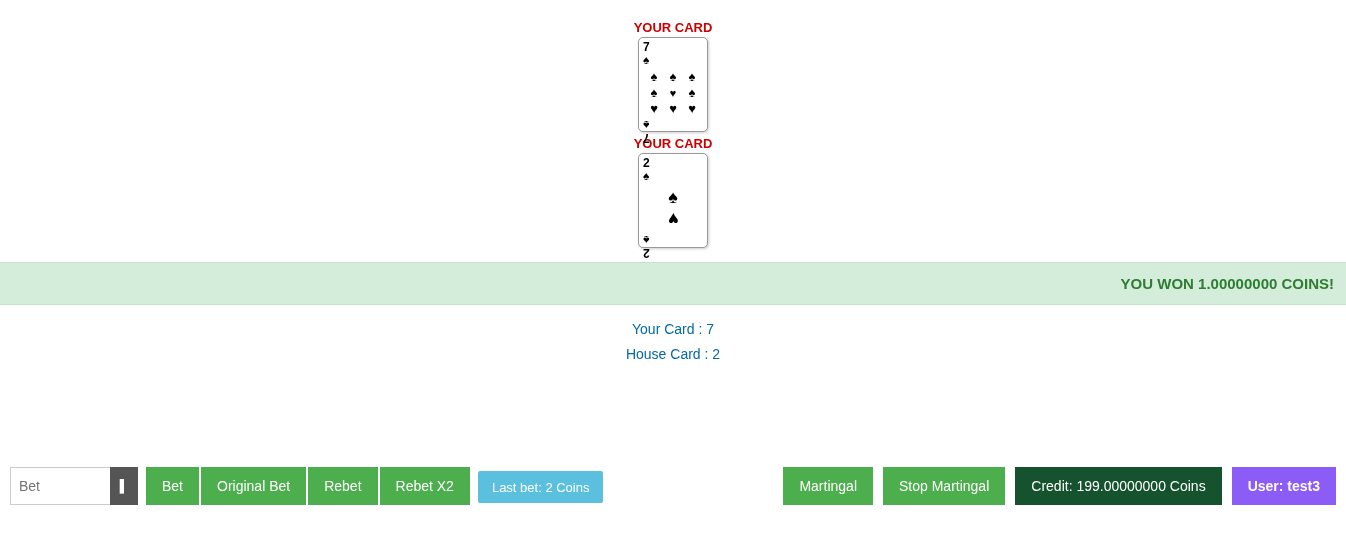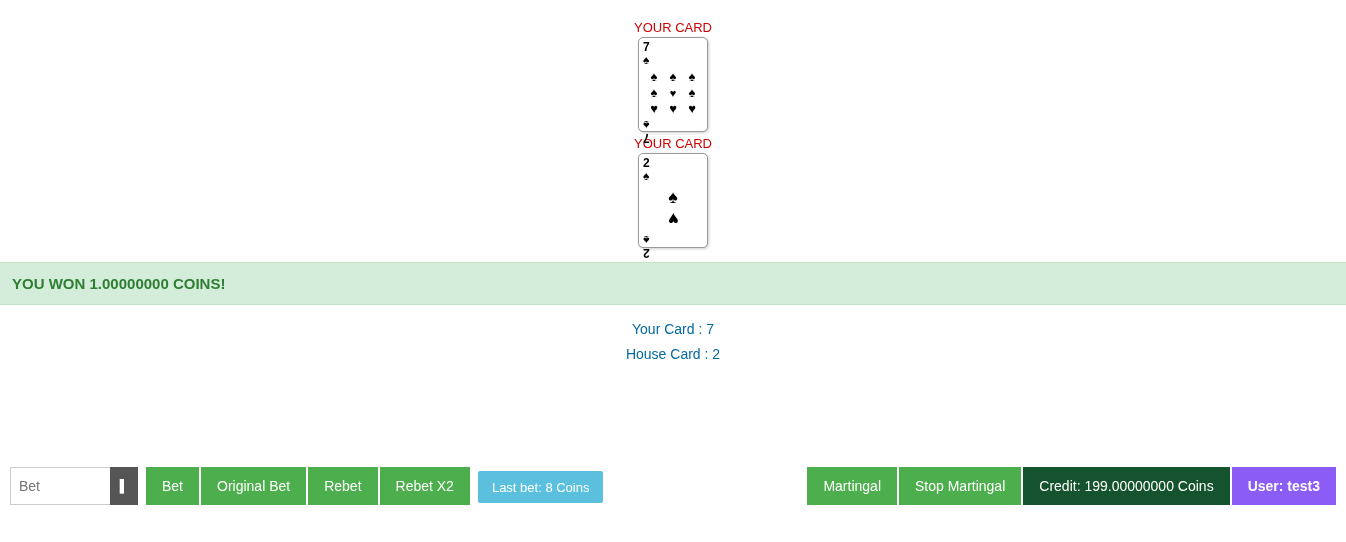--- a/index.html
+++ b/index.html
@@ -16,21 +16,21 @@
     .card-area {
       display: flex;
       flex-direction: column;
       align-items: center;
       padding-top: 20px;
       padding-bottom: 10px;
     }
 
     .card-label {
       font-size: 13px;
-      font-weight: normal;
+      font-weight: bold;
       color: #cc0000;
       text-align: center;
       margin-bottom: 2px;
     }
 
     .playing-card {
       width: 70px;
       height: 95px;
       border: 1px solid #999;
       border-radius: 5px;
@@ -83,21 +83,21 @@
       flex: 1;
       font-size: 15px;
       padding: 4px 0;
     }
 
     
     .winner-banner {
       background-color: #d4edda;
       border-top: 1px solid #c3e6cb;
       border-bottom: 1px solid #c3e6cb;
-      text-align: left;
+      text-align: right;
       padding: 12px;
       color: #2e7d32;
       font-size: 15px;
       font-weight: bold;
     }
 
     
     .score-info {
       text-align: center;
       padding: 12px 0 8px 0;
@@ -152,21 +152,21 @@
 
     .btn-group-left {
       display: flex;
       gap: 2px;
       margin-right: 8px;
       margin-top: 2px;
     }
 
     .btn-group-right {
       display: flex;
-      gap: 2px;
+      gap: 10px;
       margin-left: auto;
       margin-top: 2px;
       padding-left: 13px;
     }
 
     .btn {
       height: 38px;
       padding: 0 16px;
       border: none;
       border-radius: 0;
@@ -272,21 +272,21 @@
       </div>
 
       <div class="btn-group-left">
         <button class="btn btn-green">Bet</button>
         <button class="btn btn-green">Original Bet</button>
         <button class="btn btn-green">Rebet</button>
         <button class="btn btn-green">Rebet X2</button>
       </div>
     </div>
 
-    <div class="last-bet-badge">Last bet: 8 Coins</div>
+    <div class="last-bet-badge">Last bet: 2 Coins</div>
   </div>
 
   <div class="btn-group-right">
     <button class="btn btn-green">Martingal</button>
     <button class="btn btn-green">Stop Martingal</button>
     <button class="btn btn-teal">Credit: 199.00000000 Coins</button>
     <button class="btn btn-red">User: test3</button>
   </div>
 
 </div>

